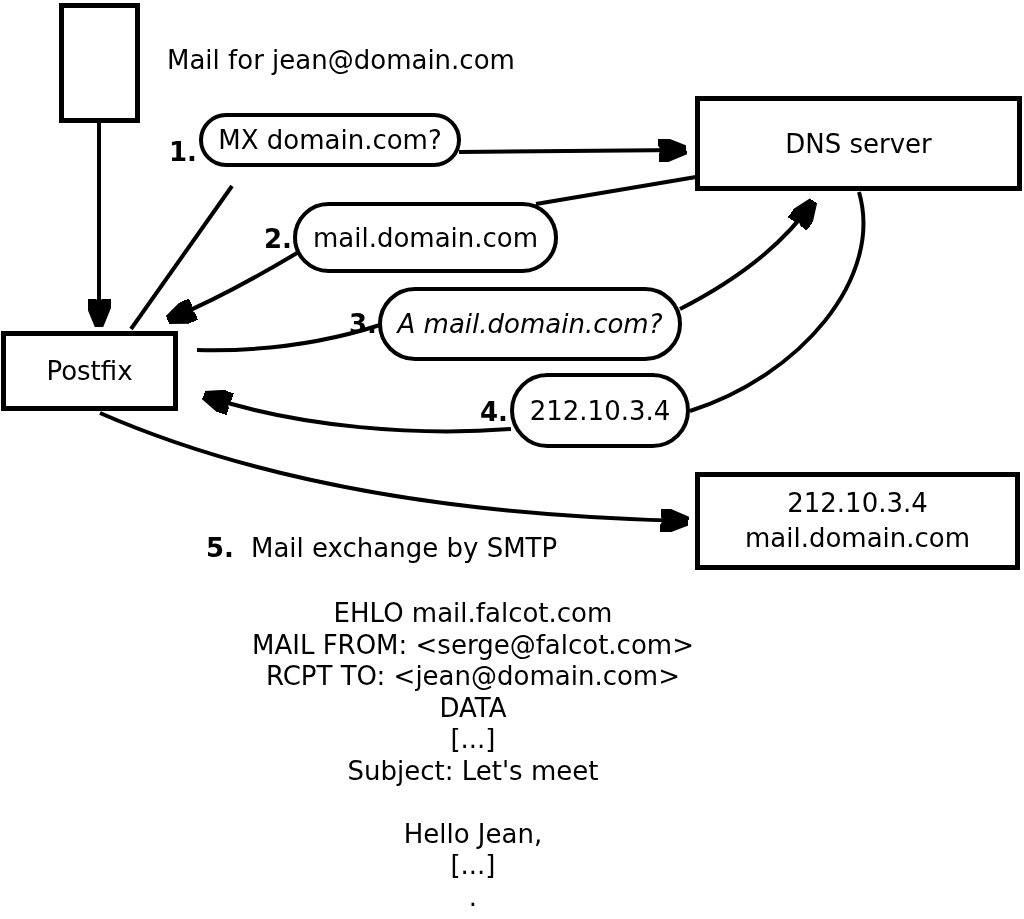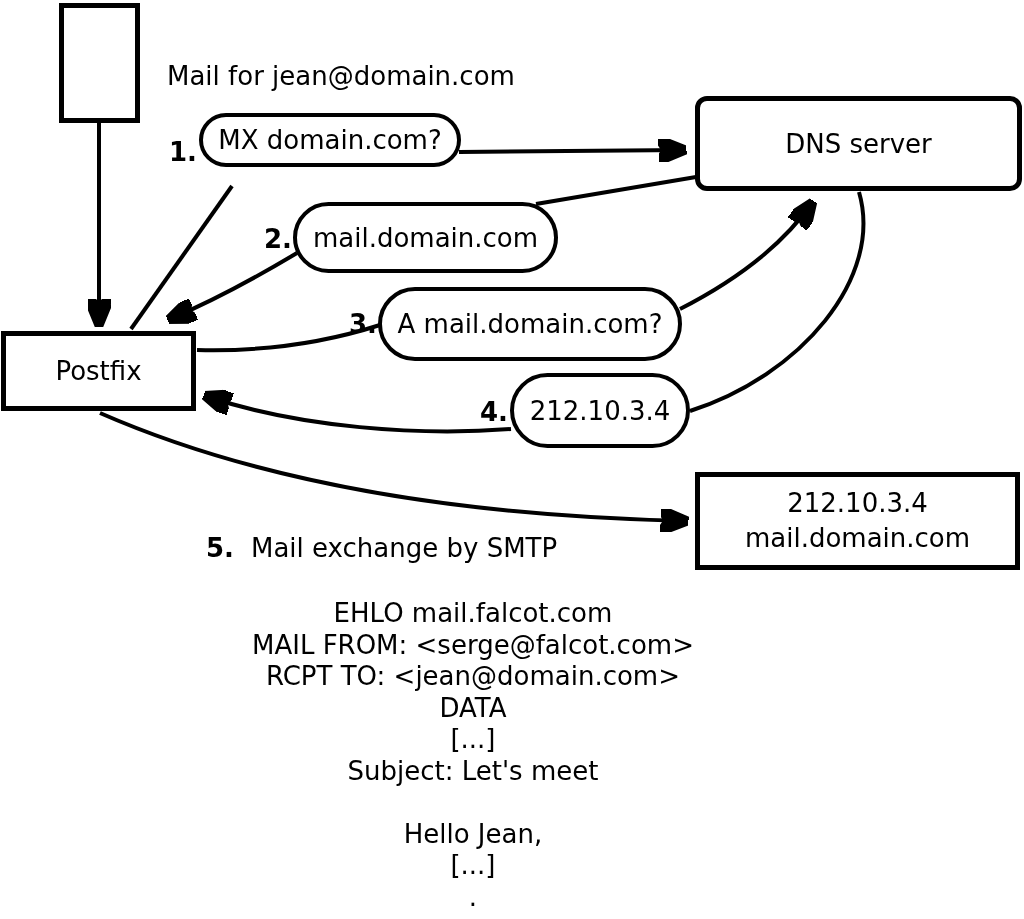--- a/index.html
+++ b/index.html
@@ -69,42 +69,42 @@
     <path d="M297,253 Q225,296 170,319" marker-end="url(#arrow)"></path>
     <path d="M197,350 C270,352 330,341 380,325"></path>
     <path d="M680,309 Q770,263 812,203" marker-end="url(#arrow)"></path>
     <path d="M859,192 C884,278 800,376 690,411"></path>
     <path d="M511,429 C420,436 300,428 206,396" marker-end="url(#arrow)"></path>
     <path d="M100,413 C260,483 460,516 686,521" marker-end="url(#arrow)"></path>
   </svg>
 
   <div class="box" style="left:59px; top:3px; width:81px; height:120px;"></div>
 
-  <div class="freelabel" style="left:167px; top:45px;margin-top:16px;">Mail for jean@domain.com</div>
+  <div class="freelabel" style="left:167px; top:45px;">Mail for jean@domain.com</div>
 
-  <div class="box" style="left:695px; top:96px; width:327px; height:95px;border-radius:12px;">
+  <div class="box" style="left:695px; top:96px; width:327px; height:95px;">
     <span>DNS server</span>
   </div>
 
-  <div class="box" style="left:1px; top:331px; width:195px; height:80px;">
+  <div class="box" style="left:1px; top:331px; width:177px; height:80px;">
     <span>Postfix</span>
   </div>
 
   <div class="box mailserver-box" style="left:695px; top:472px; width:325px; height:98px;">
     <span>212.10.3.4</span>
     <span>mail.domain.com</span>
   </div>
 
   <div class="pill" style="left:199px; top:113px; width:262px; height:54px;">
     <span>MX domain.com?</span>
   </div>
   <div class="pill" style="left:293px; top:202px; width:265px; height:71px;">
     <span>mail.domain.com</span>
   </div>
-  <div class="pill" style="left:378px; top:287px; width:304px; height:74px;">
+  <div class="pill" style="left:378px; top:287px; width:304px; height:74px;font-style:italic;">
     <span>A mail.domain.com?</span>
   </div>
   <div class="pill" style="left:510px; top:373px; width:180px; height:75px;">
     <span>212.10.3.4</span>
   </div>
 
   <div class="stepnum" style="left:145px; top:137px; width:52px;">1.</div>
   <div class="stepnum" style="left:240px; top:224px; width:52px;">2.</div>
   <div class="stepnum" style="left:325px; top:309px; width:52px;">3.</div>
   <div class="stepnum" style="left:456px; top:397px; width:52px;">4.</div>

